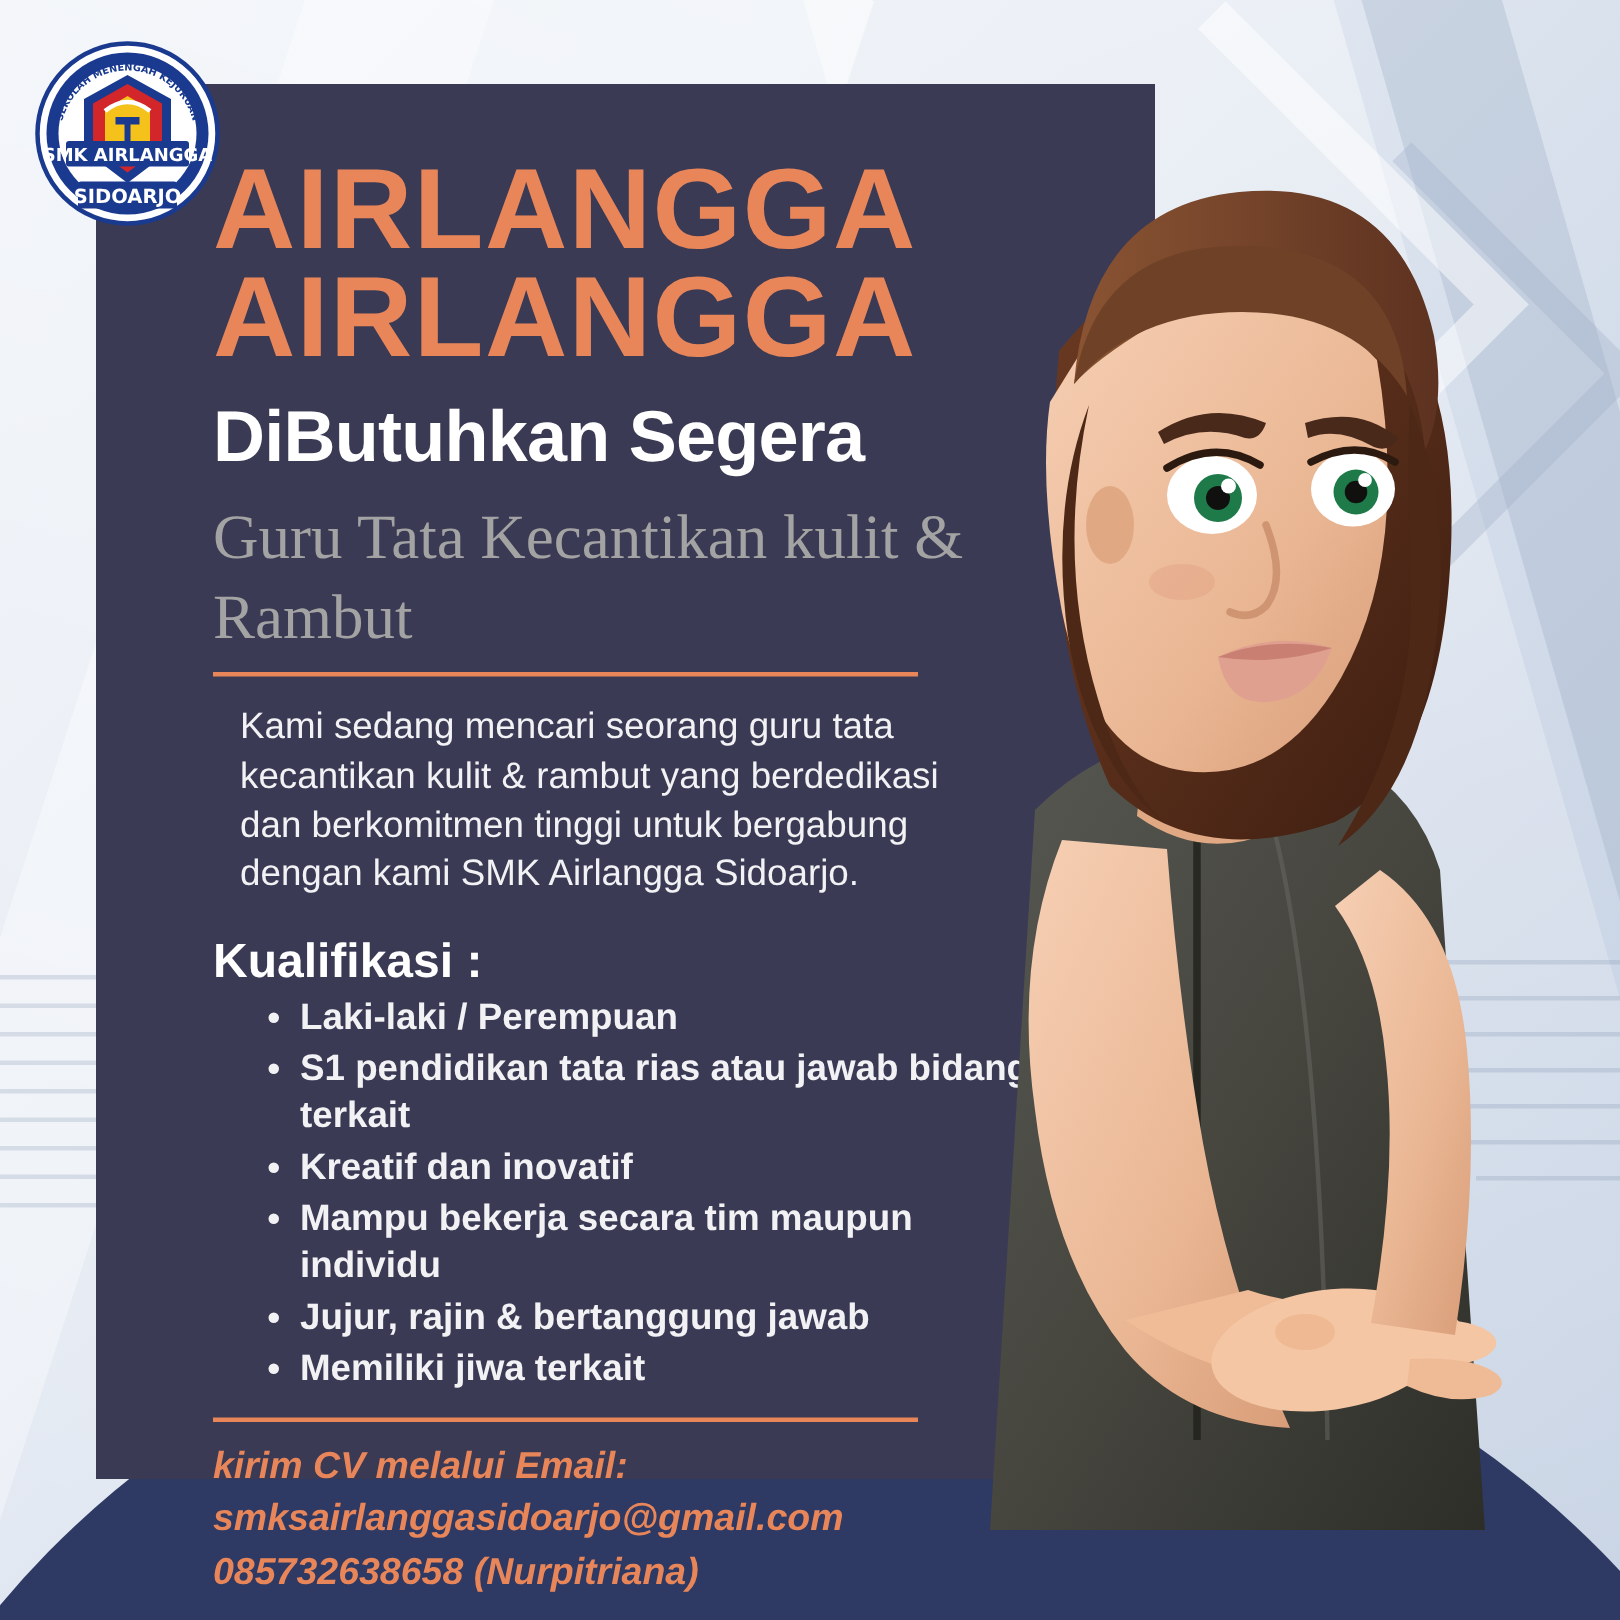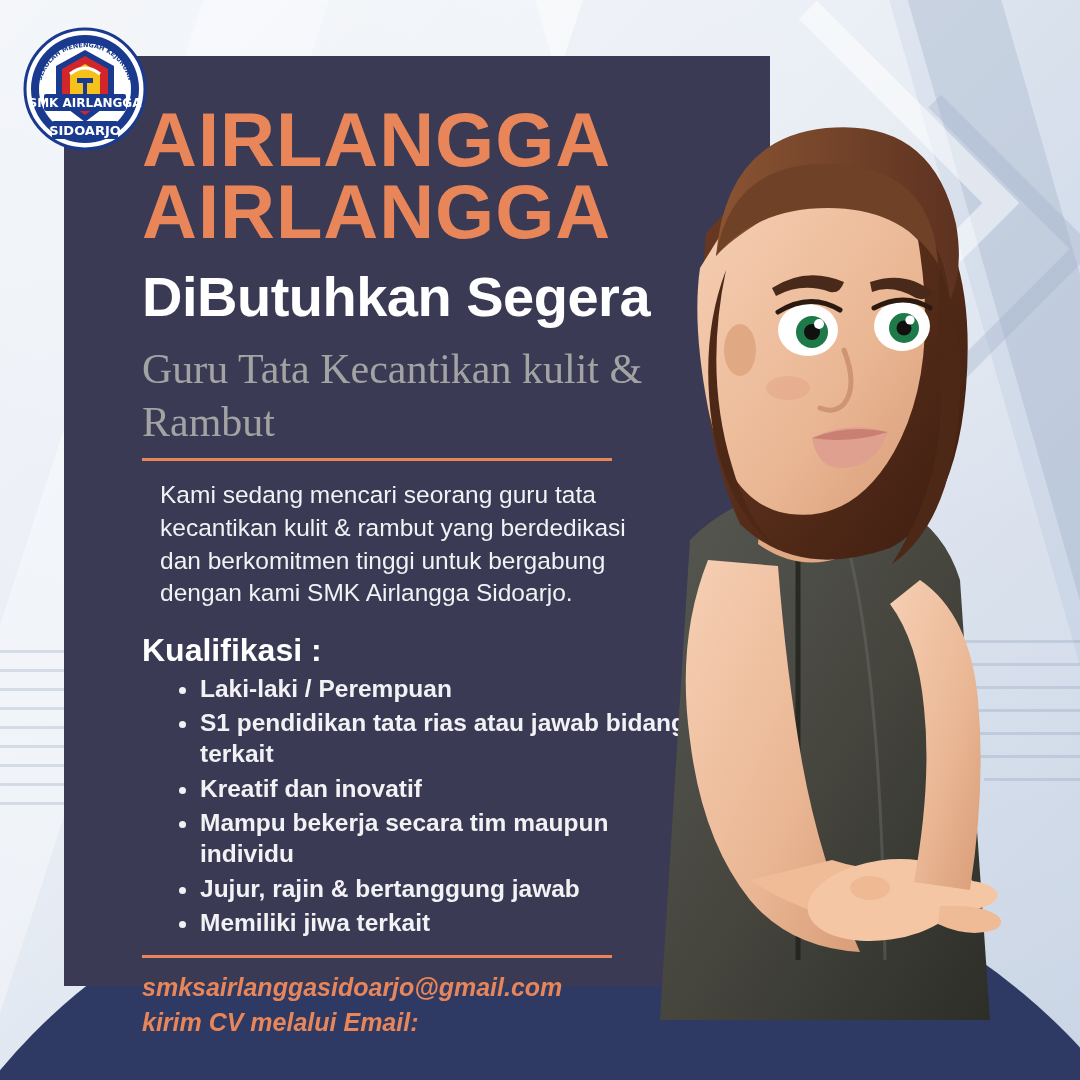--- a/index.html
+++ b/index.html
@@ -144,21 +144,21 @@
     font-size: 76px;
     font-weight: bold;
     line-height: 0.95;
     letter-spacing: 1px;
     margin: 0;
   }
   .title .line2 { display: block; }
 
   .subtitle {
     color: #ffffff;
-    font-size: 56px;
+    font-size: 48px;
     font-weight: bold;
     margin: 16px 0 0 0;
     letter-spacing: -0.5px;
   }
 
   .role {
     color: #a3a3a3;
     font-family: "Liberation Serif", serif;
     font-size: 42px;
     line-height: 1.25;
@@ -290,22 +290,23 @@
         <li>S1 pendidikan tata rias atau jawab bidang terkait</li>
         <li>Kreatif dan inovatif</li>
         <li>Mampu bekerja secara tim maupun individu</li>
         <li>Jujur, rajin &amp; bertanggung jawab</li>
         <li>Memiliki jiwa terkait</li>
       </ul>
 
       <div class="divider-2"></div>
 
       <div class="contact">
+        <div>kirim CV melalui Email:</div>
         <div>smksairlanggasidoarjo@gmail.com</div>
-        <div>kirim CV melalui Email:</div>
+        <div>085732638658 (Nurpitriana)</div>
       </div>
     </div>
   </div>
 
   <div class="logo">
     <svg viewBox="0 0 126 126" width="126" height="126">
       <circle cx="63" cy="63" r="60" fill="#ffffff" stroke="#1a3a8f" stroke-width="3"></circle>
       <circle cx="63" cy="63" r="54" fill="#1a3a8f"></circle>
       <circle cx="63" cy="63" r="46" fill="#ffffff"></circle>
       <path d="M63 24 L92 40 L92 74 L63 96 L34 74 L34 40 Z" fill="#1a3a8f"></path>

